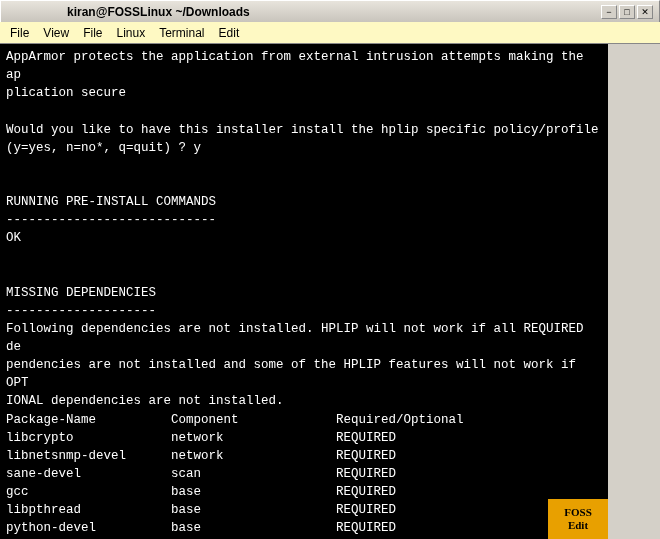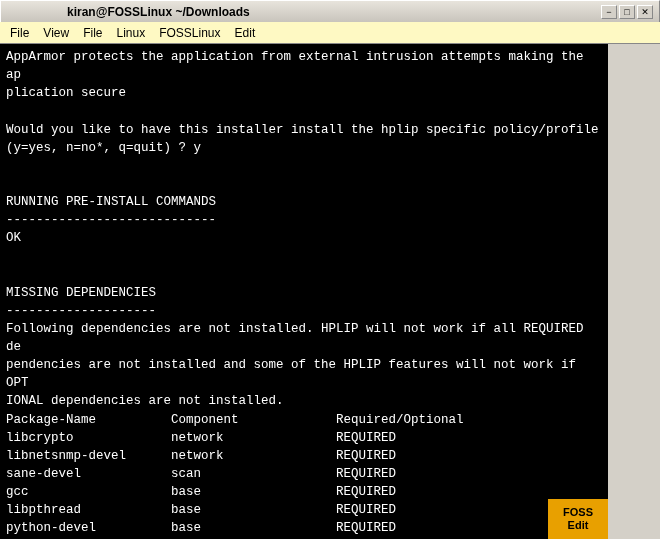--- a/index.html
+++ b/index.html
@@ -97,21 +97,21 @@
       position: absolute;
       bottom: 0;
       right: 0;
       width: 60px;
       height: 40px;
       background: #e8a000;
       display: flex;
       flex-direction: column;
       align-items: center;
       justify-content: center;
-      font-family: Liberation Sans, sans-serif;
+      font-family: Liberation Serif, serif;
       font-weight: bold;
       font-size: 11px;
       color: #000;
       line-height: 1.2;
     }
   </style>
 </head>
 <body>
 
 <div class="title-bar">
@@ -122,21 +122,21 @@
     <div class="title-btn">□</div>
     <div class="title-btn">✕</div>
   </div>
 </div>
 
 <div class="menu-bar">
 <div class="menu-item">File</div>
     <div class="menu-item">View</div>
     <div class="menu-item">File</div>
     <div class="menu-item">Linux</div>
-    <div class="menu-item">FOSSLinux</div>
+    <div class="menu-item">Terminal</div>
     <div class="menu-item">Edit</div>
   </div>
 
 <div class="terminal">
   <pre>AppArmor protects the application from external intrusion attempts making the ap
 plication secure
 
 Would you like to have this installer install the hplip specific policy/profile
 (y=yes, n=no*, q=quit) ? y
 

